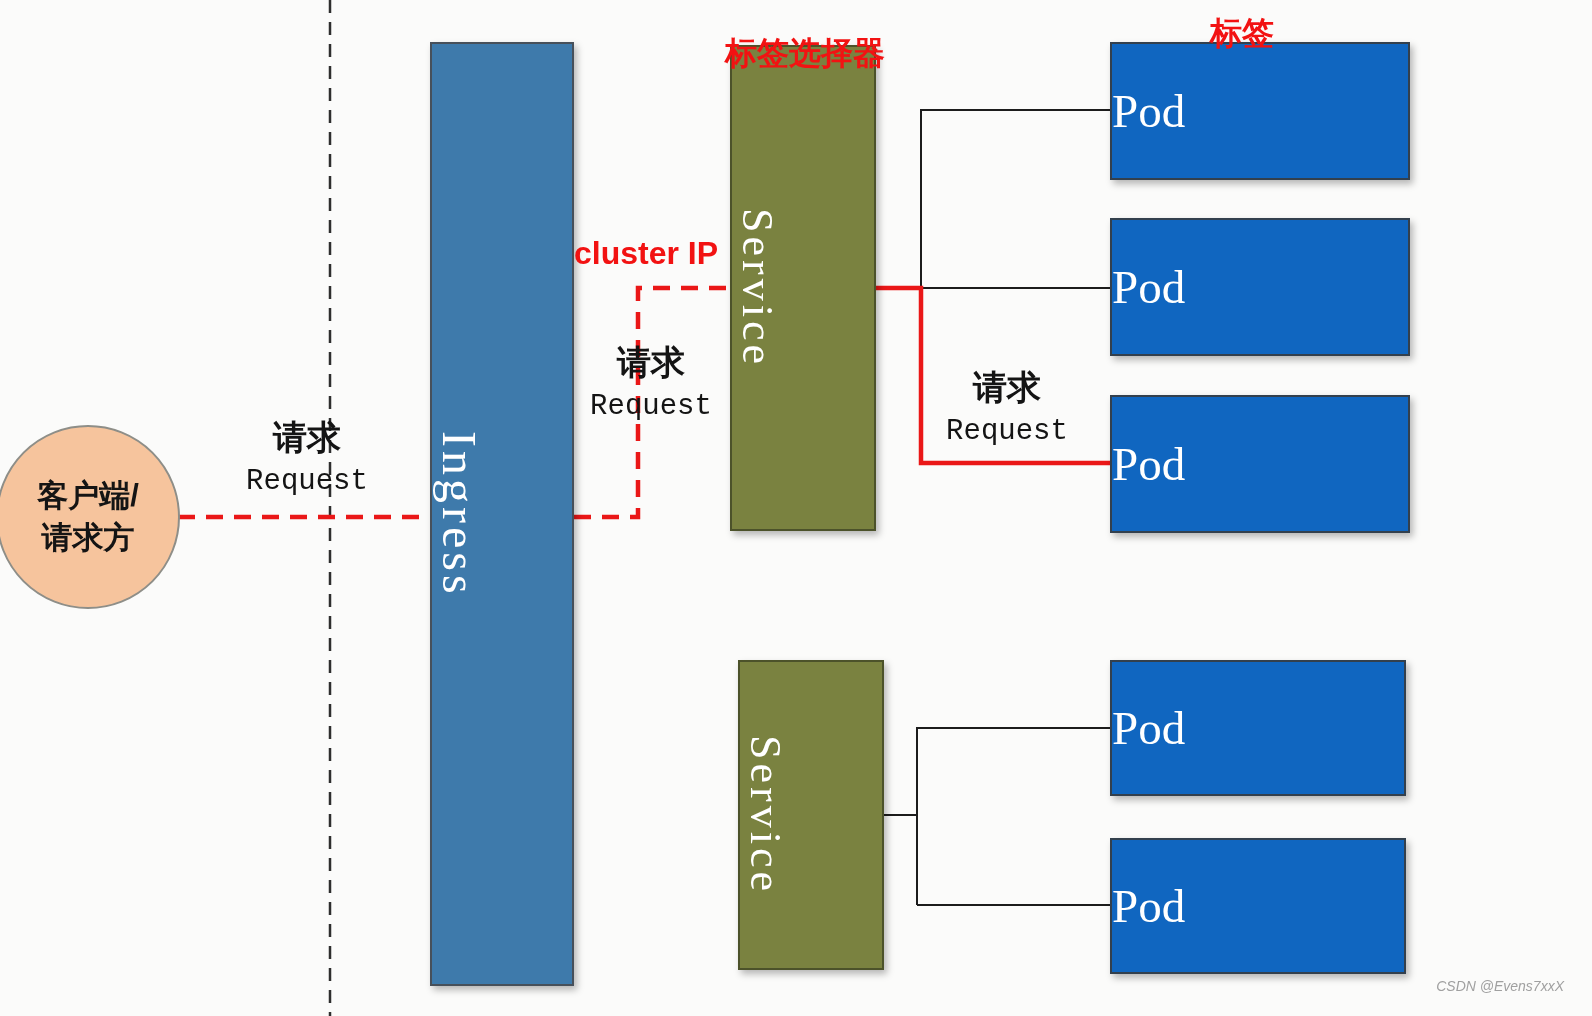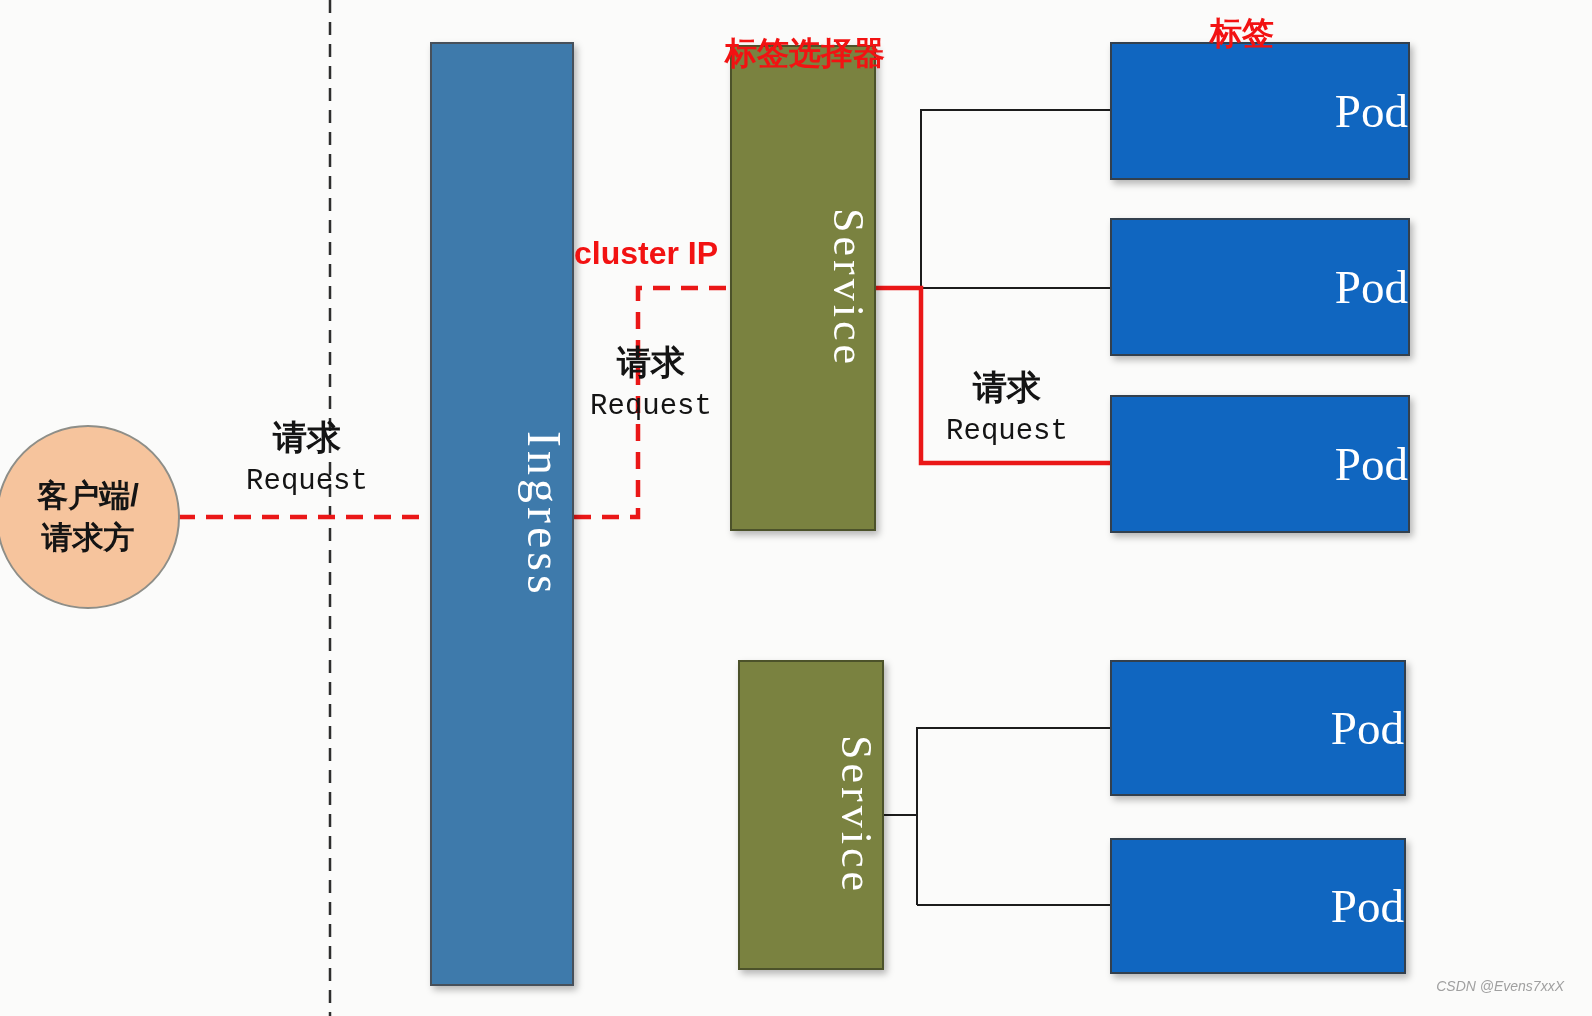--- a/index.html
+++ b/index.html
@@ -16,21 +16,21 @@
   
   .connectors { position:absolute; left:0; top:0; width:100%; height:100%; z-index:1; }
   .boundary   { stroke:#2e2e2e; stroke-width:2.5; stroke-dasharray:13 9; fill:none; }
   .black-line { stroke:var(--line-black,#1c1c1c); stroke-width:2; fill:none; }
   .red-dash   { stroke:var(--line-red,#ea1717); stroke-width:4.5; fill:none; stroke-dasharray:17 11; }
   .red-solid  { stroke:var(--line-red,#ea1717); stroke-width:4.5; fill:none; }
 
   
   .node {
     position:absolute; z-index:2;
-    display:flex; align-items:center; justify-content:flex-end;
+    display:flex; align-items:center; justify-content:flex-start;
     color:var(--node-text,#ffffff);
     box-shadow:3px 4px 7px rgba(0,0,0,0.28);
   }
   .ingress { background:var(--ingress-fill,#3e7aab); border:2px solid var(--ingress-border,#47505a); font-size:48px; }
   .service { background:var(--service-fill,#7a8240); border:2px solid var(--service-border,#4c522a); font-size:44px; }
   .pod     { background:var(--pod-fill,#1066c0);    border:2px solid var(--pod-border,#33404d);    font-size:47px; }
   .vtext   { writing-mode:vertical-rl; text-orientation:mixed; letter-spacing:4px; }
 
   .client-circle {
     position:absolute; z-index:2;

